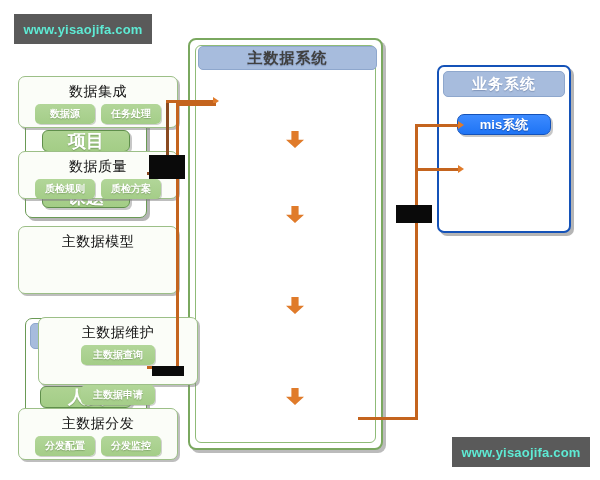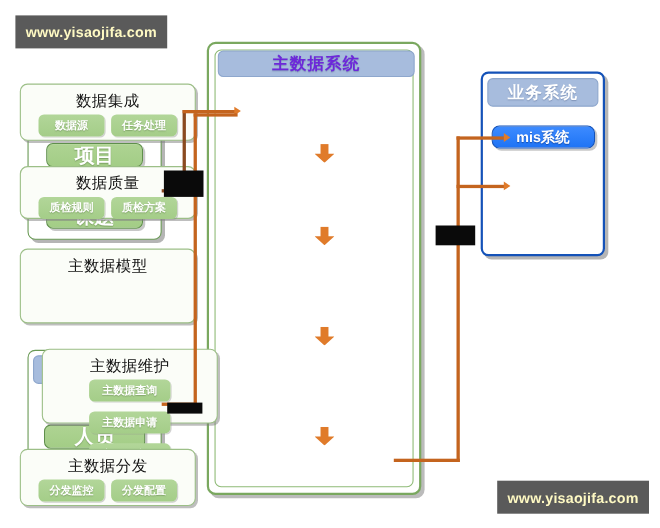--- a/index.html
+++ b/index.html
@@ -9,21 +9,21 @@
     font-family:"Liberation Sans","DejaVu Sans",sans-serif;
     overflow:hidden;
     position:relative;
   }
   .canvas{position:absolute;left:0;top:0;width:600px;height:480px;}
 
   
   .watermark{
     position:absolute;
     background:#5a5a5a;
-    color:#fef9c3;
+    color:#5eead4;
     font-size:13px;
     font-weight:bold;
     letter-spacing:.2px;
     display:flex;align-items:center;justify-content:center;
   }
   #wm-top{left:14px;top:14px;width:138px;height:30px;}
   #wm-bottom{left:452px;top:437px;width:138px;height:30px;}
 
   
   .panel{
@@ -103,21 +103,21 @@
   }
   #main-system-inner{
     position:absolute;left:5px;top:5px;right:5px;bottom:5px;
     border:1.5px solid #8fbb77;
     border-radius:6px;
     box-sizing:border-box;
   }
   #main-title{
     position:absolute;left:8px;top:6px;width:179px;height:24px;
     background:#a7bcdd;border:1px solid #8ea7cd;border-radius:5px;
-    color:#6d28d9;font-size:15px;font-weight:bold;letter-spacing:1px;
+    color:#404040;font-size:15px;font-weight:bold;letter-spacing:1px;
     display:flex;align-items:center;justify-content:center;
     box-sizing:border-box;
     text-shadow:0 1px 1px rgba(90,110,150,.5);
   }
   .section{
     position:absolute;
     left:18px;width:160px;
     background:#fbfdf8;
     border:1px solid #9cbf87;
     border-radius:7px;
@@ -126,21 +126,21 @@
     display:flex;flex-direction:column;align-items:center;
     padding-top:4px;
   }
   .section-title{
     font-size:14px;font-weight:normal;color:#111;
     letter-spacing:.5px;
     height:20px;line-height:20px;
   }
   .chip-row{
     display:flex;flex-wrap:wrap;justify-content:center;
-    gap:9px 6px;margin-top:3px;width:100%;
+    gap:20px 6px;margin-top:3px;width:100%;
     padding:0 5px;box-sizing:border-box;
   }
   .chip{
     background:linear-gradient(180deg,#b2d699 0%,#a4cd88 100%);
     border-radius:5px;
     color:#ffffff;
     font-size:10px;font-weight:bold;
     padding:3px 6px;
     min-width:48px;
     text-align:center;
@@ -239,26 +239,26 @@
       <div class="chip wide">主数据查询</div>
       <div class="chip wide">主数据申请</div>
       <div class="chip wide">主数据变更</div>
     </div>
   </div>
   <div class="arrow-down" style="top:388px;"></div>
 
   <div class="section" style="top:408px;height:52px;">
     <div class="section-title">主数据分发</div>
     <div class="chip-row">
+      <div class="chip">分发配置</div>
       <div class="chip">分发监控</div>
-      <div class="chip">分发配置</div>
-    </div>
-  </div>
-
-  <div class="panel panel-blue" style="left:437px;top:65px;width:113px;height:168px;">
+    </div>
+  </div>
+
+  <div class="panel panel-blue" style="left:437px;top:65px;width:134px;height:168px;">
     <div class="panel-title">业务系统</div>
     <div class="panel-body" style="gap:14px;padding-top:14px;">
       <div class="pill-blue" style="width:94px;height:21px;">mis系统</div>
     </div>
   </div>
 
   <div class="conn conn-h conn-dark" style="left:147px;top:172px;width:22px;height:3px;"></div>
   <div class="conn conn-v conn-dark" style="left:166px;top:100px;height:74px;"></div>
   <div class="conn conn-h" style="left:166px;top:100px;width:50px;"></div>
   <div class="arrow-right" style="left:213px;top:97px;"></div>

